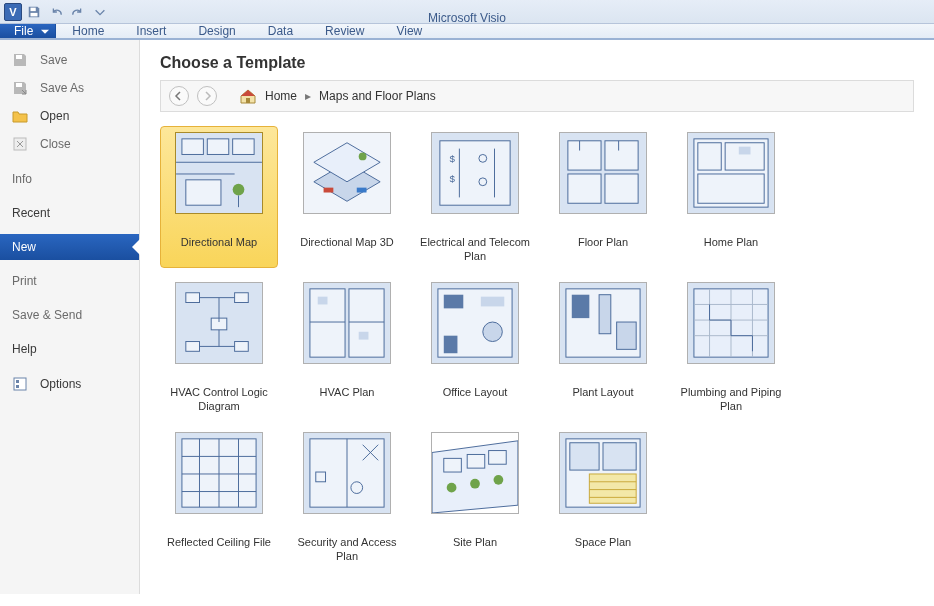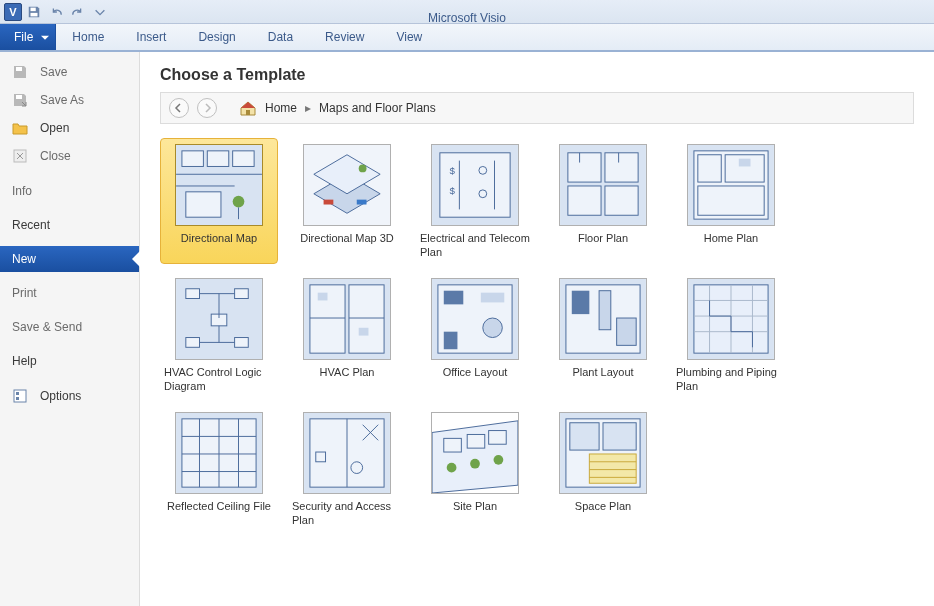--- a/index.html
+++ b/index.html
@@ -7,21 +7,21 @@
 
   
   .titlebar { height: 24px; background: linear-gradient(to bottom, #e6edf7, #dbe5f1); display: flex; align-items: center; position: relative; border-bottom: 1px solid #b6c4da; }
   .tb-left { display: flex; align-items: center; gap: 2px; padding-left: 4px; }
   .app-icon { width: 18px; height: 18px; background: #3b6bb5; border: 1px solid #2a4a80; border-radius: 2px; display: flex; align-items: center; justify-content: center; color: #fff; font-weight: bold; font-size: 11px; }
   .qat-btn { width: 20px; height: 20px; display: flex; align-items: center; justify-content: center; color: #4a6a9a; }
   .qat-btn svg { width: 14px; height: 14px; }
   .tb-title { position: absolute; left: 50%; transform: translateX(-50%); color: #3b5a8a; font-size: 12px; margin-top: 12px; }
 
   
-  .ribbon { height: 28px; background: linear-gradient(to bottom, #f2f6fb, #e4ecf6); display: flex; align-items: stretch; border-bottom: 2px solid #9ab2d4; }
+  .ribbon { height: 16px; background: linear-gradient(to bottom, #f2f6fb, #e4ecf6); display: flex; align-items: stretch; border-bottom: 2px solid #9ab2d4; }
   .tab { padding: 0 16px; display: flex; align-items: center; color: #3b5a8a; cursor: default; }
   .tab.file { background: linear-gradient(to bottom, #2a66c0, #1a4fa0); color: #fff; font-weight: normal; border-right: 1px solid #1a4fa0; padding: 0 22px 0 14px; position: relative; }
   .tab.file::after { content: ""; position: absolute; right: 6px; top: 50%; transform: translateY(-30%); width: 0; height: 0; border-left: 4px solid transparent; border-right: 4px solid transparent; border-top: 4px solid #fff; }
 
   
   .body { display: flex; height: calc(606px - 24px - 28px); }
   .sidebar { width: 140px; background: #f5f5f5; border-right: 1px solid #dcdcdc; display: flex; flex-direction: column; padding-top: 6px; }
   .sb-item { padding: 6px 12px; display: flex; align-items: center; gap: 12px; color: #6a6a6a; cursor: default; position: relative; }
   .sb-item.dark { color: #3a3a3a; }
   .sb-item.active { background: linear-gradient(to bottom, #2a66c0, #1a4fa0); color: #fff; }
@@ -37,21 +37,21 @@
   .bc-sep { color: #777; }
   .bc-item { color: #333; }
   .home-icon { width: 18px; height: 18px; }
 
   
   .grid { display: flex; flex-wrap: wrap; gap: 8px 10px; }
   .tmpl { width: 118px; display: flex; flex-direction: column; align-items: center; padding: 6px 4px 4px; border-radius: 4px; }
   .tmpl.selected { background: linear-gradient(to bottom, #fde79a, #f9d55a); border: 1px solid #e6b23a; padding: 5px 3px 3px; }
   .thumb { width: 88px; height: 82px; background: #fff; border: 1px solid #b0b0b0; position: relative; overflow: hidden; }
   .tmpl.selected .thumb { border: 1px solid #a88a2a; }
-  .tlabel { text-align: left; font-size: 11px; color: #333; margin-top: 6px; line-height: 1.25; min-height: 28px; }
+  .tlabel { text-align: center; font-size: 11px; color: #333; margin-top: 22px; line-height: 1.25; min-height: 28px; }
 
   
   .thumb svg { width: 100%; height: 100%; }
   .thumb .bg { fill: #d8e3f2; }
   .thumb .ln { stroke: #4a6a9a; stroke-width: 1; fill: none; }
   .thumb .fl { fill: #eef3fa; stroke: #4a6a9a; stroke-width: 1; }
   .thumb .grn { fill: #6fa34a; }
 </style>
 </head>
 <body>

